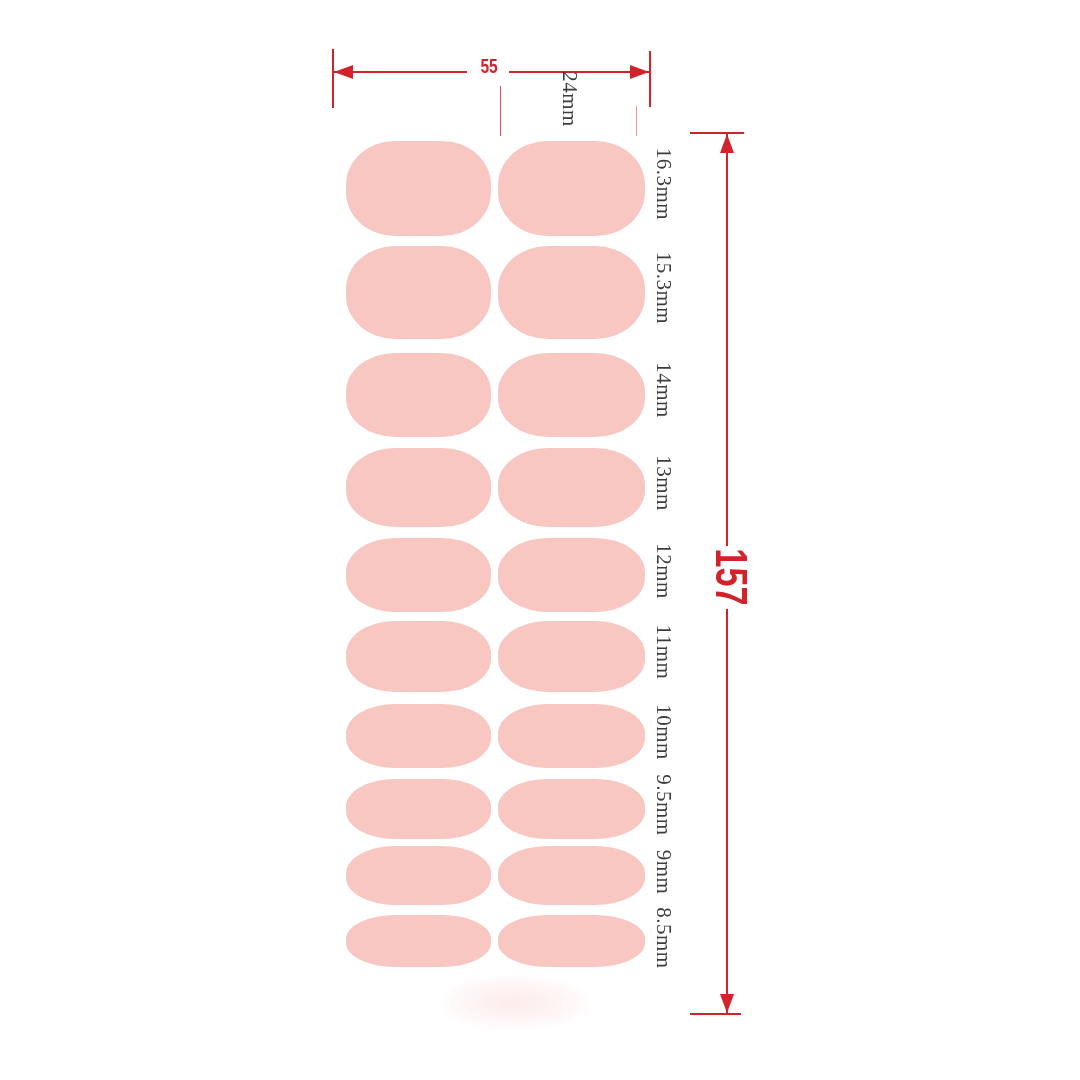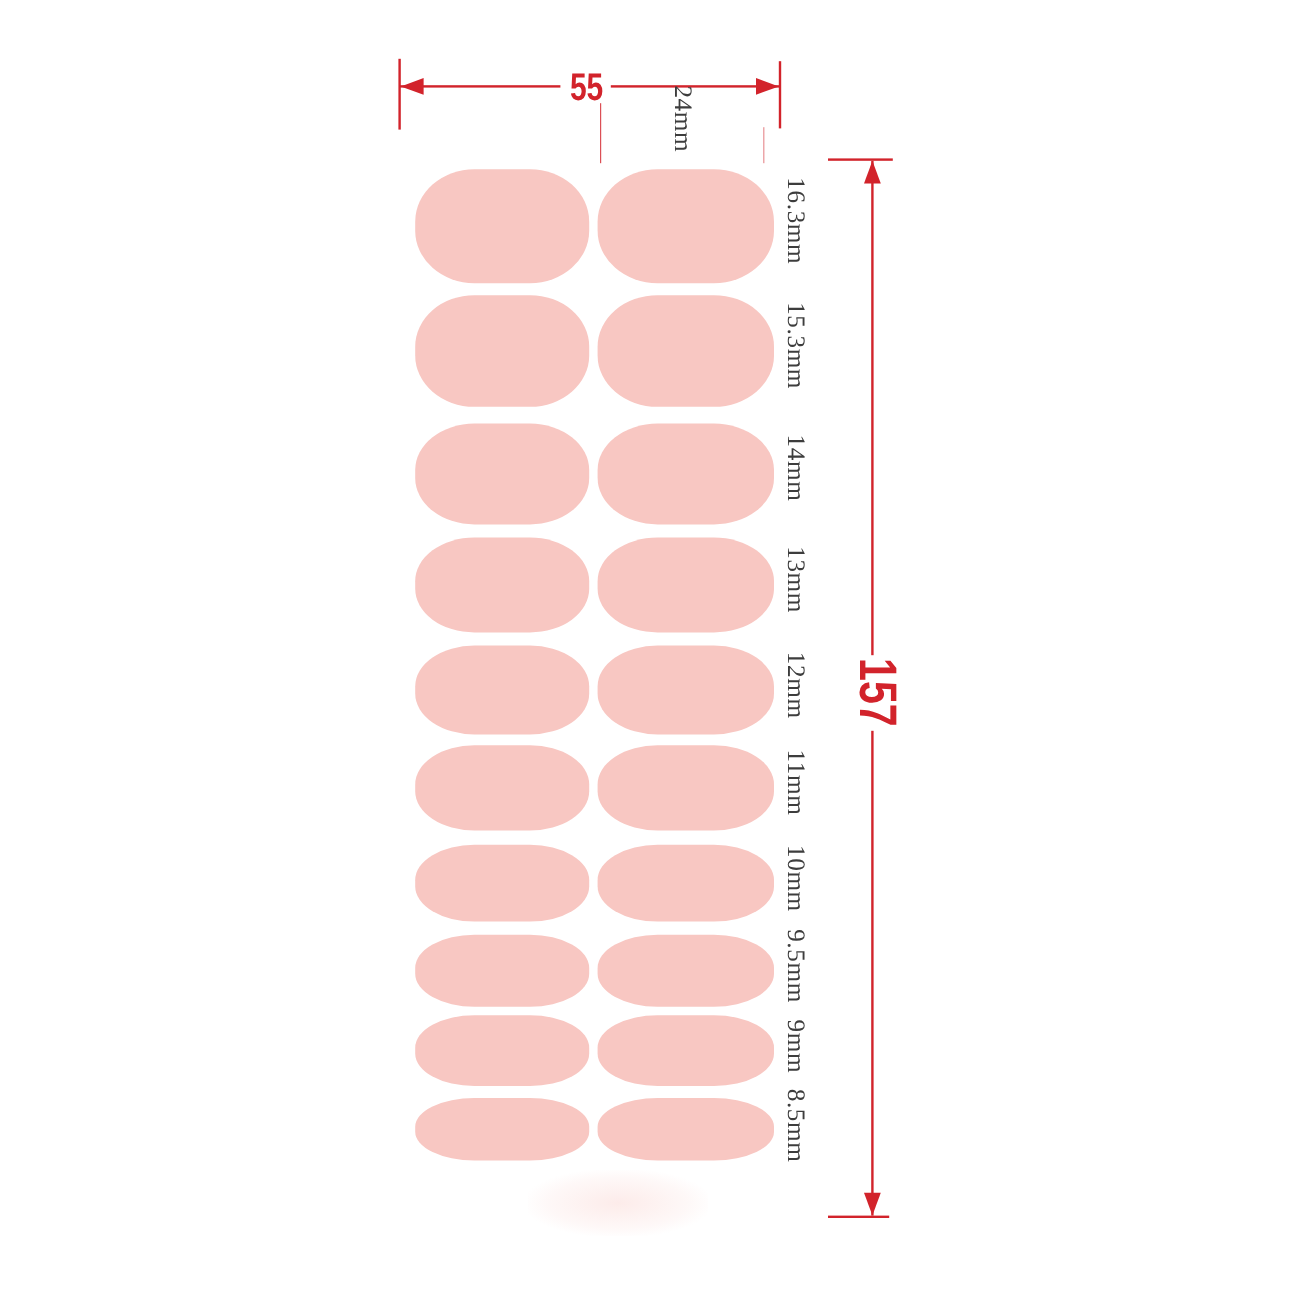--- a/index.html
+++ b/index.html
@@ -32,21 +32,21 @@
   
   .dim-num {
     position: absolute;
     color: var(--red);
     font-family: "Liberation Sans", sans-serif;
     font-weight: 700;
     line-height: 1;
     white-space: nowrap;
   }
   .dim-num .squeeze { display: inline-block; transform: scaleX(0.78); transform-origin: center; }
-  .dim-num.h55 { font-size: 32px; width: 56px; text-align: center; }
+  .dim-num.h55 { font-size: 20px; width: 56px; text-align: center; }
   .dim-num.v157 { font-size: 44px; transform: translate(-50%, -50%) rotate(90deg); }
   
   .rot-label {
     position: absolute;
     color: var(--ink);
     font-family: "Liberation Serif", serif;
     font-size: 21px;
     line-height: 1;
     white-space: nowrap;
     transform: translate(-50%, -50%) rotate(90deg);

